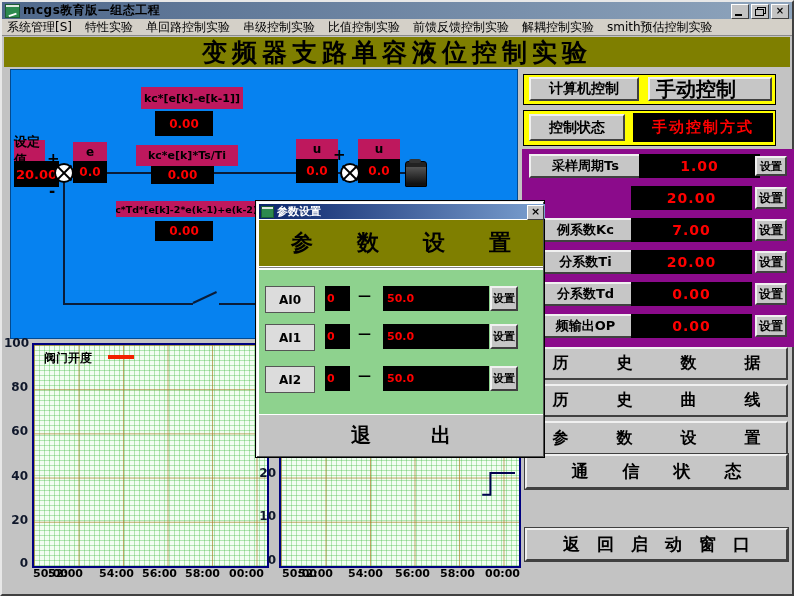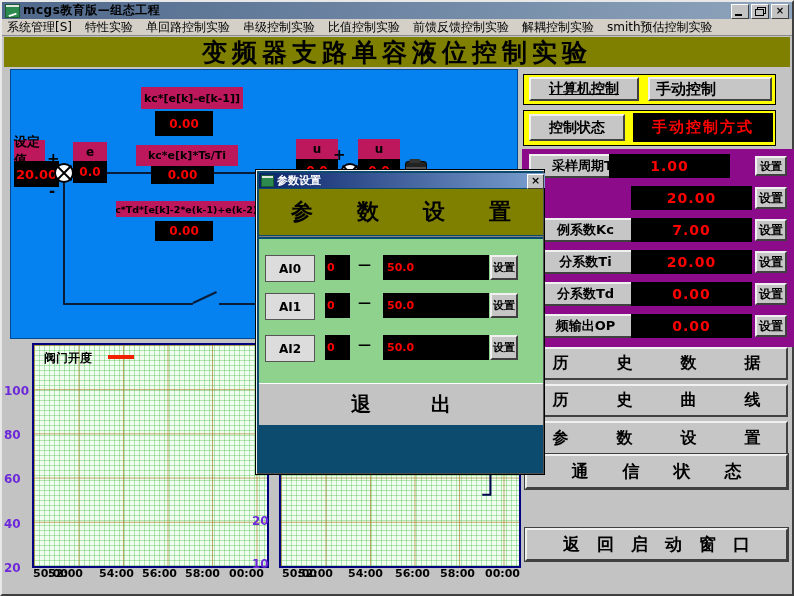--- a/index.html
+++ b/index.html
@@ -39,26 +39,26 @@
   .purplep{left:520px;top:147px;width:272px;height:198px;background:#8b0b8b;}
   .pval{letter-spacing:1px;font-size:14px;}
   
   .plot{position:absolute;border:2px solid #000080;background-color:#f2fdf2;
     background-image:
       linear-gradient(to right, rgba(165,120,30,.65) 1px, transparent 1px),
       linear-gradient(to bottom, rgba(165,120,30,.65) 1px, transparent 1px),
       linear-gradient(to right, rgba(70,190,70,.38) 1px, transparent 1px),
       linear-gradient(to bottom, rgba(70,190,70,.38) 1px, transparent 1px);
     background-size: 44.5px 100%, 100% 44.2px, 5px 100%, 100% 5px;}
-  .ytick{position:absolute;width:24px;font-size:12px;font-weight:bold;color:#6d28d9;margin-top:48px;}
+  .ytick{position:absolute;width:24px;text-align:right;font-size:12px;font-weight:bold;color:#0f172a;}
   .xtick{position:absolute;font-size:11px;font-weight:bold;color:#000;white-space:nowrap;}
   .legend{position:absolute;font-size:12px;font-weight:bold;color:#000;}
   .legend-line{position:absolute;width:26px;height:4px;background:#f32000;}
   
-  .dialog{left:253px;top:167px;width:290px;height:306px;background:#0c4a6e;border:1px solid #000;box-shadow:inset 1px 1px 0 #efefef, inset -1px -1px 0 #505050;z-index:50;}
+  .dialog{left:253px;top:198px;width:290px;height:258px;background:#ffffff;border:1px solid #000;box-shadow:inset 1px 1px 0 #efefef, inset -1px -1px 0 #505050;z-index:50;}
   .dlg-titlebar{position:absolute;left:3px;top:3px;width:284px;height:15px;background:linear-gradient(to right,#0a246a,#7ba0d0);display:flex;align-items:center;padding-left:2px;}
   .dlg-ico{width:11px;height:10px;background:linear-gradient(#dfe8df 18%,#2d8a4e 18%);border:1px solid #1c5c34;margin-right:3px;}
   .dlg-title{color:#fff;font-size:11px;font-weight:bold;}
   .dlg-x{position:absolute;right:1px;top:1px;width:15px;height:13px;background:#c3c3c3;border:1px solid;border-color:#fff #404040 #404040 #fff;font-size:11px;font-weight:bold;text-align:center;line-height:12px;color:#000;}
   .dlg-header{position:absolute;left:3px;top:19px;width:284px;height:46px;background:#7f7f00;color:#000;display:flex;align-items:center;justify-content:center;font-size:22px;font-weight:bold;}
   .dlg-groove{position:absolute;left:3px;top:66px;width:284px;height:2px;border-top:1px solid #808080;border-bottom:1px solid #fff;}
   .dlg-body{position:absolute;left:3px;top:69px;width:284px;height:144px;background:#8ed28e;}
   .ai-lab{position:absolute;background:#dcdcdc;border:1px solid #555;color:#000;font-weight:bold;font-size:12px;display:flex;align-items:center;justify-content:center;}
   .dash{position:absolute;color:#000;font-weight:bold;font-size:13px;}
   .dlg-bottom{position:absolute;left:3px;top:213px;width:284px;height:41px;background:#c3c3c3;border-top:1px solid #fff;color:#000;display:flex;align-items:center;justify-content:center;font-size:20px;font-weight:bold;}
@@ -131,31 +131,31 @@
     <span class="sign" style="left:322px;top:80px;">+</span>
     <div class="sum" style="left:329px;top:93px;width:16px;height:16px;"></div>
 
     <div class="gbox" style="left:347px;top:69px;width:42px;height:20px;font-size:12px;">u</div>
     <div class="kbox" style="left:347px;top:89px;width:42px;height:24px;font-size:12px;">0.0</div>
 
     <div class="pump" style="left:394px;top:91px;"></div>
   </div>
 
   <div class="abs ybox" style="left:521px;top:72px;width:253px;height:31px;"></div>
-  <div class="btn" style="left:527px;top:75px;width:110px;height:24px;font-size:14px;text-decoration:underline;">计算机控制</div>
-  <div class="btn" style="left:646px;top:75px;width:124px;height:24px;font-size:15px;justify-content:flex-start;padding-left:6px;">手动控制</div>
+  <div class="btn" style="left:527px;top:75px;width:110px;height:24px;font-size:14px;">计算机控制</div>
+  <div class="btn" style="left:646px;top:75px;width:124px;height:24px;font-size:20px;justify-content:flex-start;padding-left:6px;">手动控制</div>
 
   <div class="abs ybox" style="left:521px;top:108px;width:253px;height:36px;"></div>
   <div class="btn" style="left:527px;top:112px;width:96px;height:27px;font-size:14px;">控制状态</div>
   <div class="kbox" style="left:631px;top:111px;width:140px;height:29px;font-size:15px;letter-spacing:2px;">手动控制方式</div>
 
   <div class="abs purplep"></div>
 
   <div class="btn" style="left:527px;top:152px;width:113px;height:24px;font-size:13px;">采样周期Ts</div>
-  <div class="kbox pval" style="left:607px;top:152px;width:121px;height:24px;text-align:center;">1.00</div>
+  <div class="kbox pval" style="left:637px;top:152px;width:121px;height:24px;text-align:center;">1.00</div>
   <div class="btn" style="left:753px;top:154px;width:32px;height:20px;font-size:11px;">设置</div>
 
   <div class="kbox pval" style="left:629px;top:184px;width:121px;height:24px;">20.00</div>
   <div class="btn" style="left:753px;top:185px;width:32px;height:22px;font-size:12px;">设置</div>
 
   <div class="btn" style="left:527px;top:216px;width:113px;height:24px;font-size:13px;">例系数Kc</div>
   <div class="kbox pval" style="left:629px;top:216px;width:121px;height:24px;">7.00</div>
   <div class="btn" style="left:753px;top:217px;width:32px;height:22px;font-size:12px;">设置</div>
 
   <div class="btn" style="left:527px;top:248px;width:113px;height:24px;font-size:13px;">分系数Ti</div>

